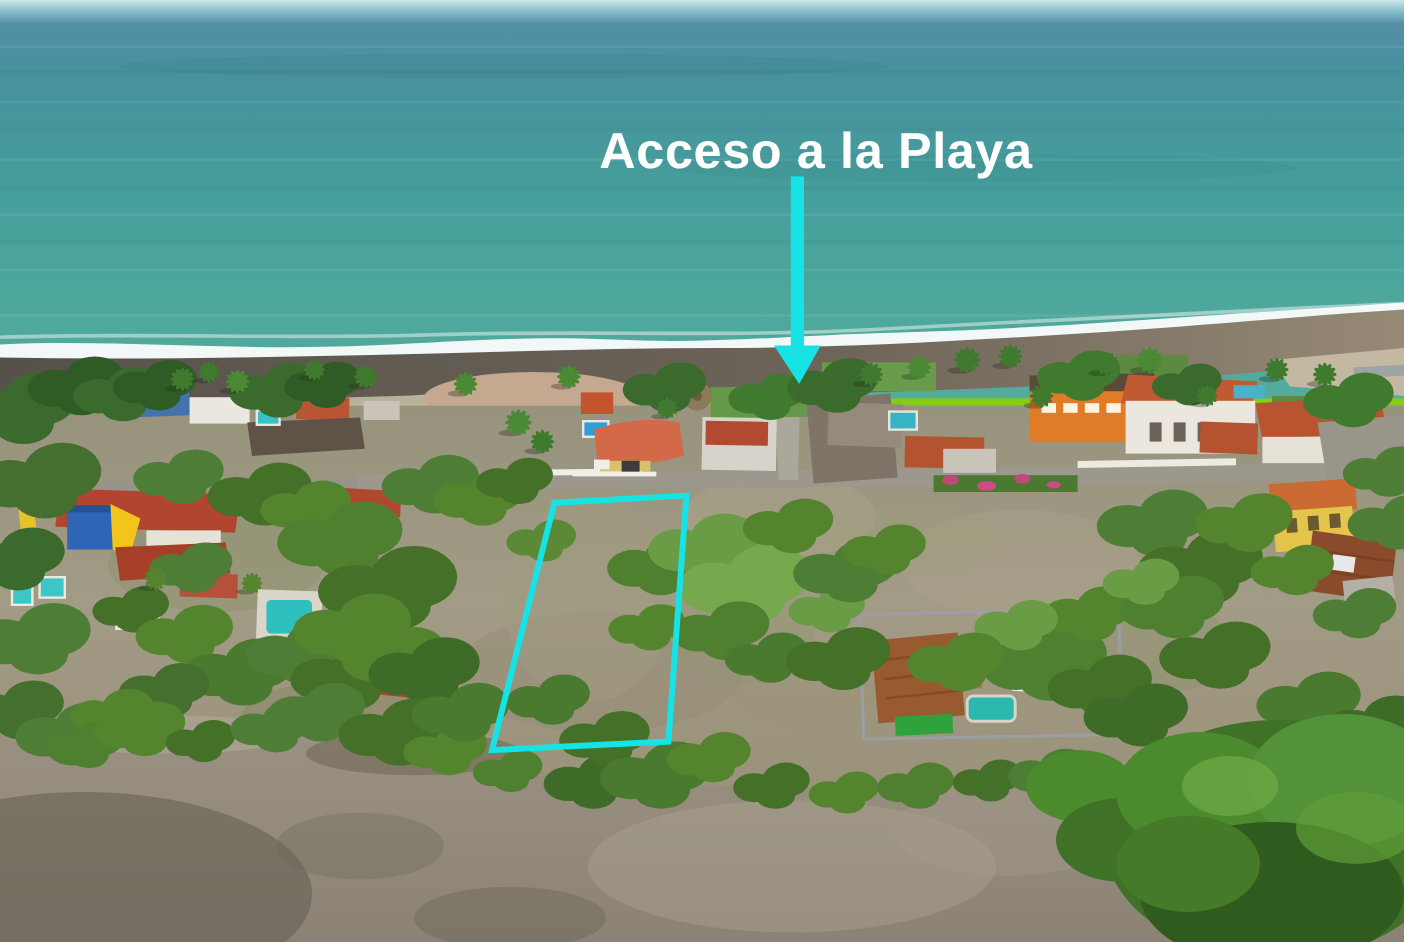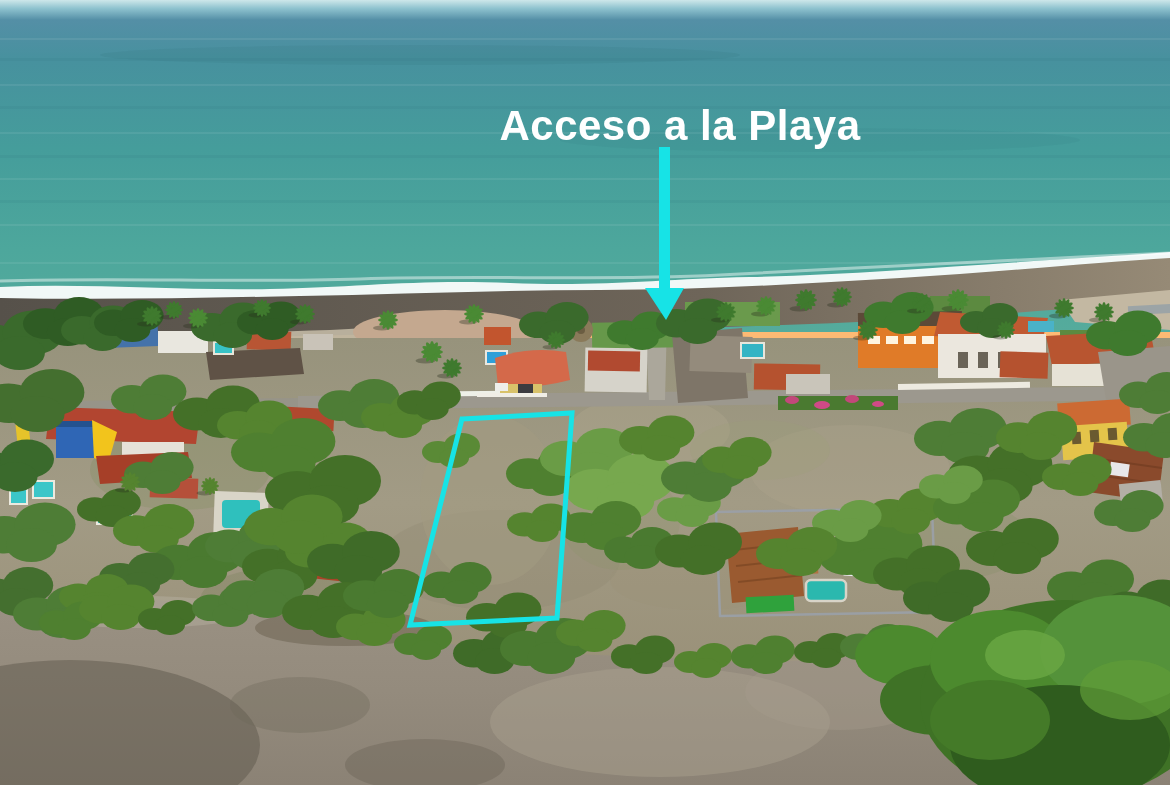--- a/index.html
+++ b/index.html
@@ -1,16 +1,16 @@
 <!DOCTYPE html>
 <html><head>
 <meta charset="utf-8">
 <style>
   html,body{margin:0;padding:0;background:#222;}
-  .stage{position:relative;width:1170px;height:785px;overflow:hidden;background:#fdba74;
+  .stage{position:relative;width:1170px;height:785px;overflow:hidden;background:#84cc16;
          font-family:"Liberation Sans", sans-serif;}
   .stage svg{display:block;}
   .annot-text{font-family:"Liberation Sans","DejaVu Sans",sans-serif;font-weight:700;
               font-size:42px;letter-spacing:.5px;paint-order:stroke;}
 </style>
 </head>
 <body>
 
 <div class="stage">
 <svg width="1170" height="785" viewBox="0 0 1170 785">

